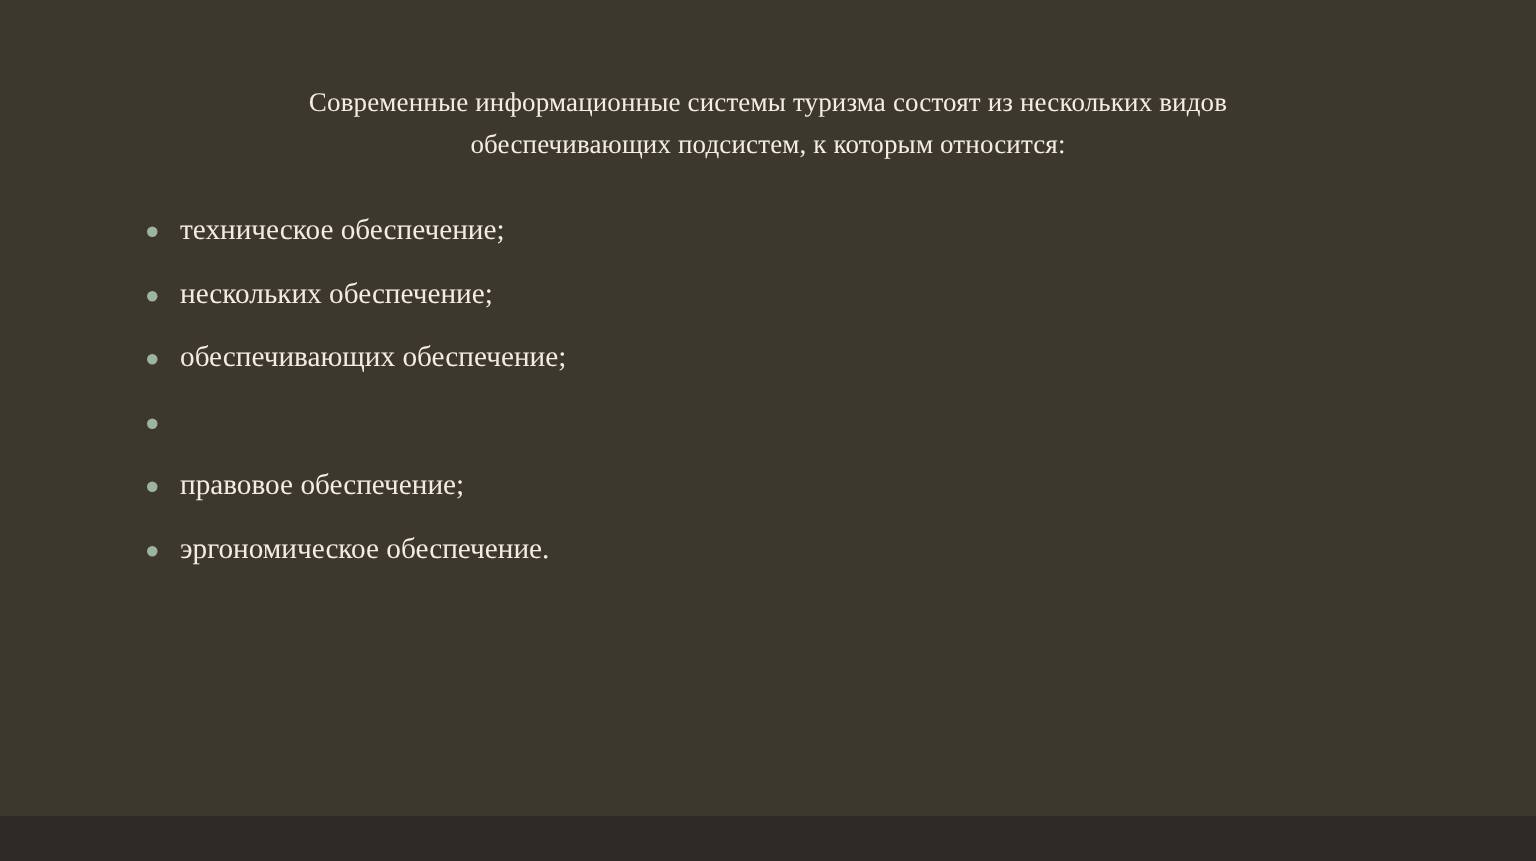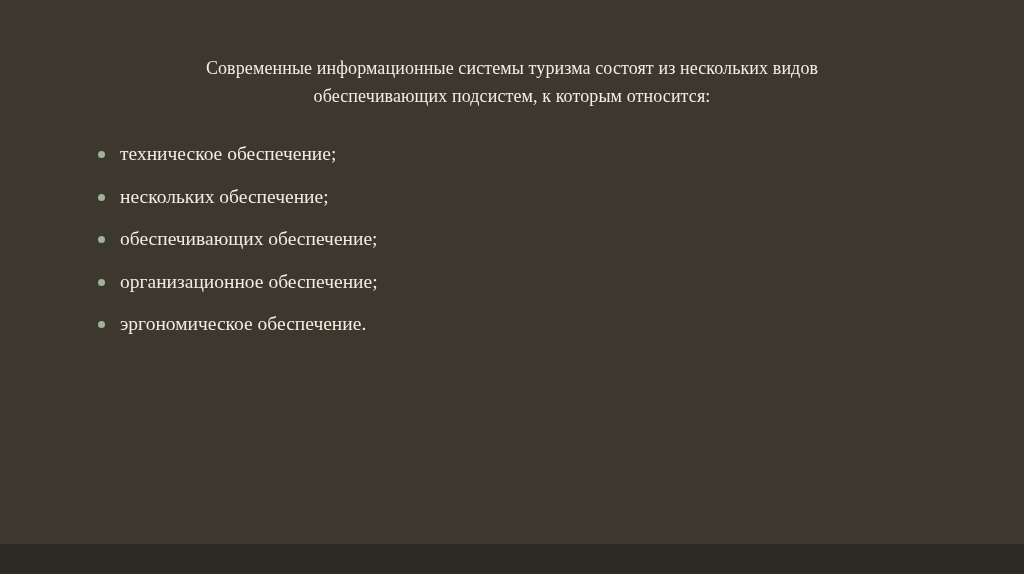--- a/index.html
+++ b/index.html
@@ -109,21 +109,24 @@
     <li class="bullet-item">
       <span class="bullet-marker"></span>
       <span class="bullet-text">нескольких обеспечение;</span>
     </li>
     <li class="bullet-item">
       <span class="bullet-marker"></span>
       <span class="bullet-text">обеспечивающих обеспечение;</span>
     </li>
     <li class="bullet-item">
       <span class="bullet-marker"></span>
-      <span class="bullet-text">организационное обеспечение;</span>
+    </li>
+    <li class="bullet-item">
+      <span class="bullet-marker"></span>
+      <span class="bullet-text">правовое обеспечение;</span>
     </li>
     <li class="bullet-item">
       <span class="bullet-marker"></span>
       <span class="bullet-text">эргономическое обеспечение.</span>
     </li>
   </ul>
 
   <div class="bottom-band"></div>
 
 </div>

